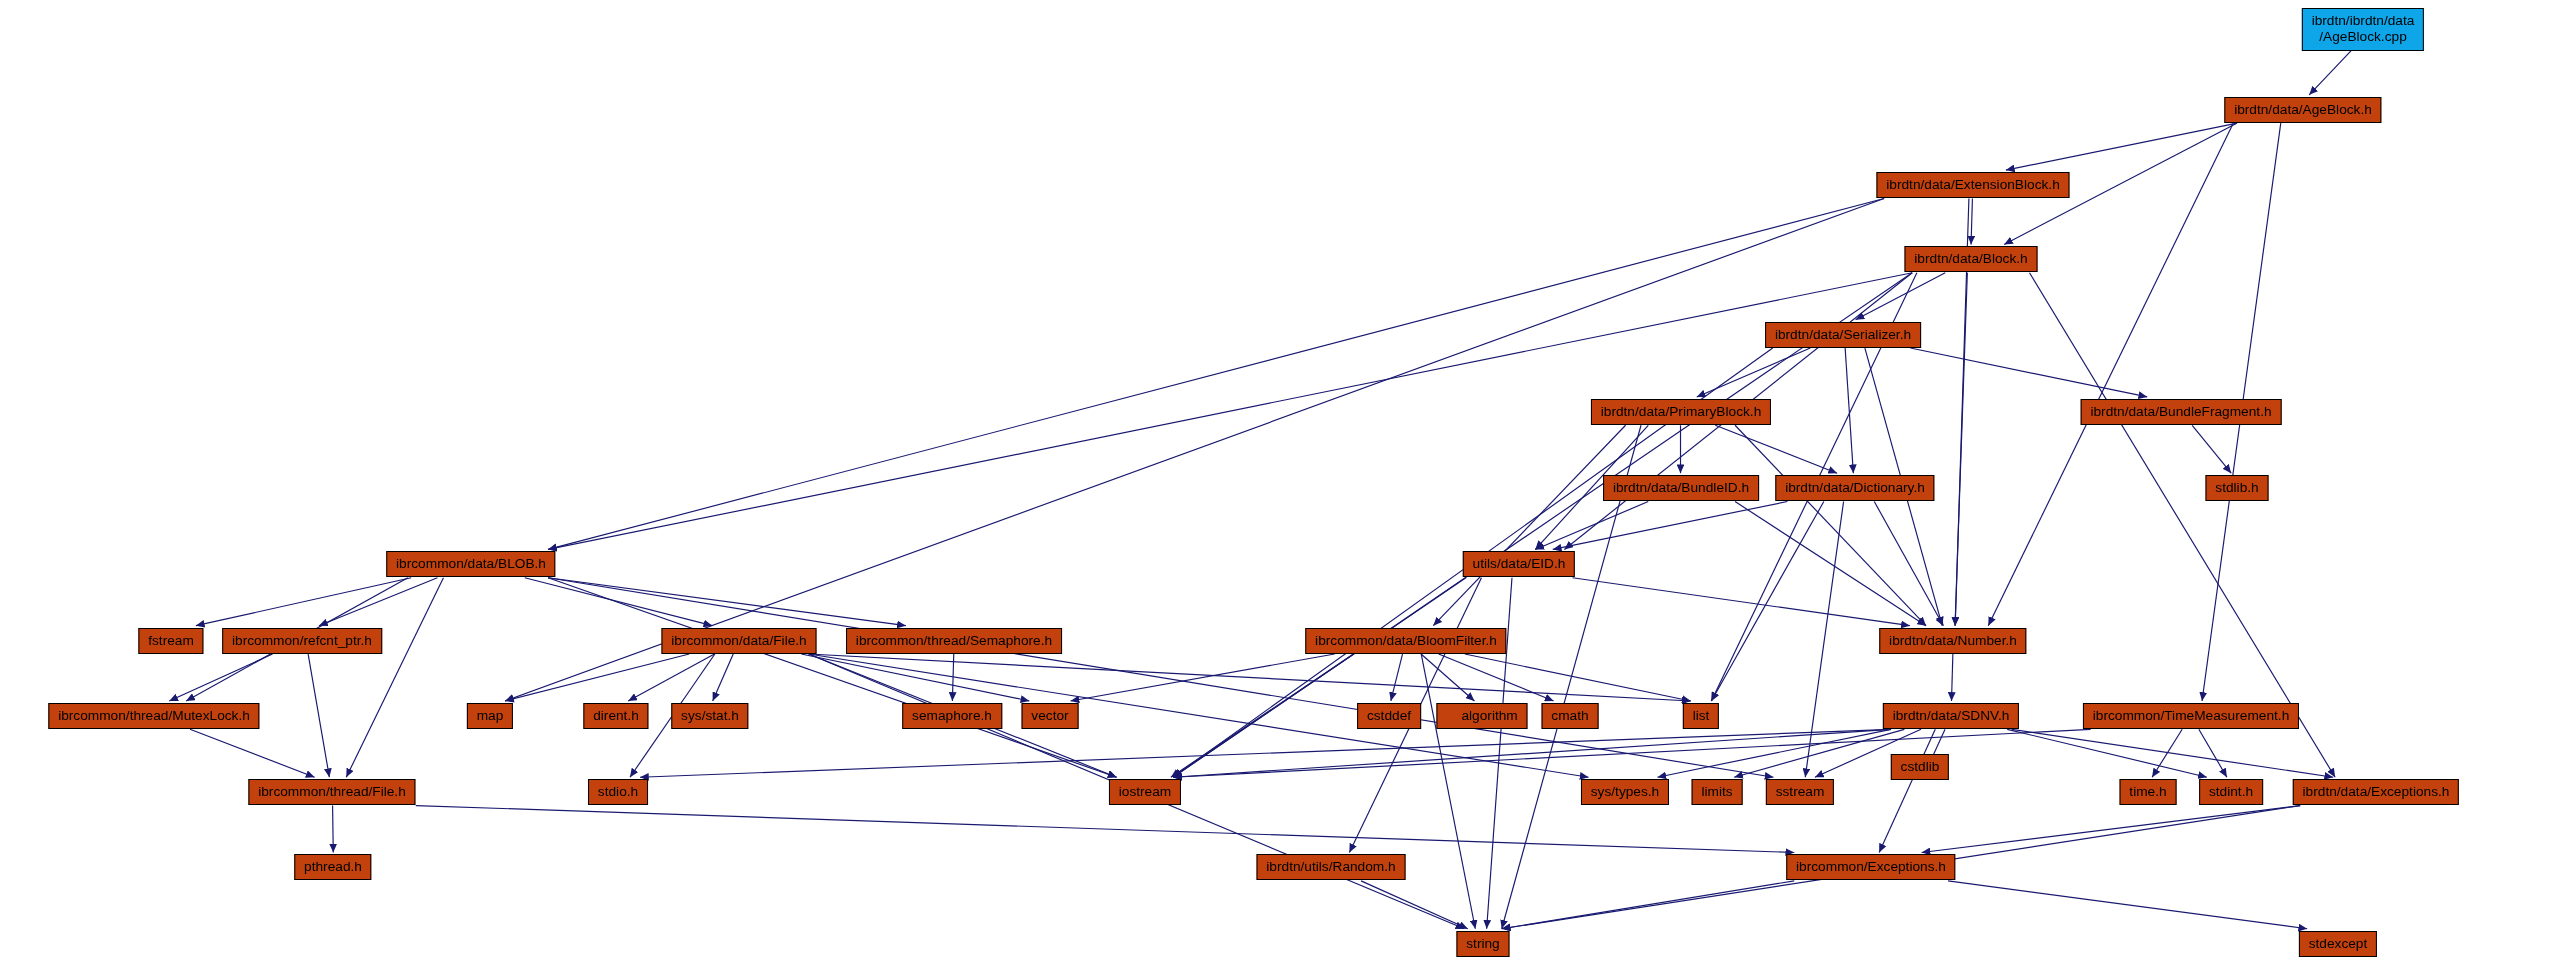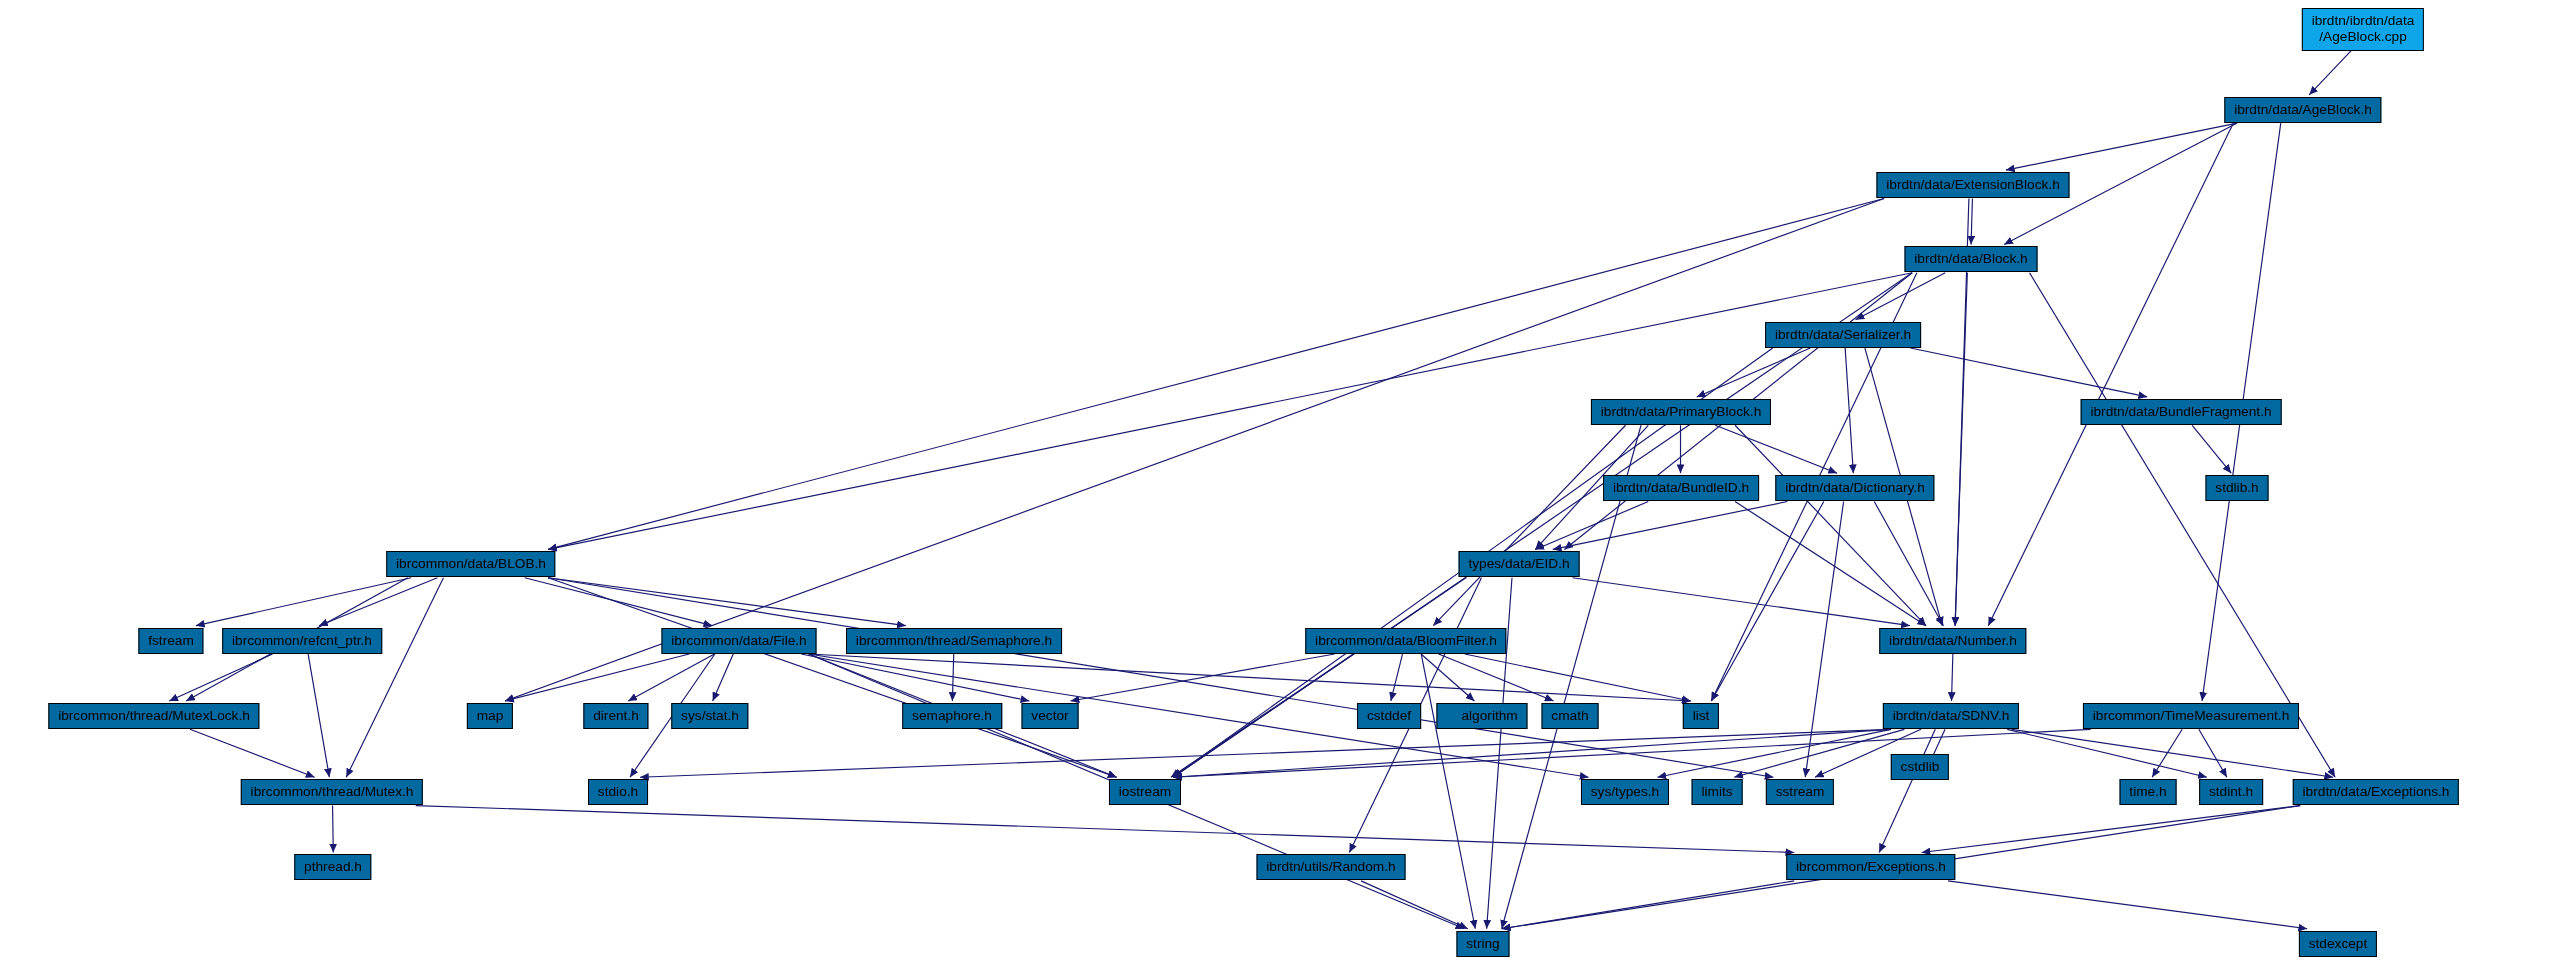--- a/index.html
+++ b/index.html
@@ -18,21 +18,21 @@
     z-index: 1;
   }
   #nodes-layer {
     position: absolute;
     left: 0; top: 0; right: 0; bottom: 0;
     z-index: 2;
   }
   .node {
     position: absolute;
     transform: translateX(-50%);
-    background: #0369a1;
+    background: #c2410c;
     border: 1px solid #000000;
     color: #000000;
     font-size: 13.7px;
     line-height: 16.6px;
     padding: 3.9px 8.8px;
     white-space: pre;
     text-align: center;
     box-sizing: border-box;
   }
   .node.root {
@@ -146,41 +146,41 @@
 /AgeBlock.cpp</div>
     <div class="node" style="left: 2303px; top: 97px;">ibrdtn/data/AgeBlock.h</div>
     <div class="node" style="left: 1973px; top: 172px;">ibrdtn/data/ExtensionBlock.h</div>
     <div class="node" style="left: 1971px; top: 246px;">ibrdtn/data/Block.h</div>
     <div class="node" style="left: 1843px; top: 322px;">ibrdtn/data/Serializer.h</div>
     <div class="node" style="left: 1681px; top: 399px;">ibrdtn/data/PrimaryBlock.h</div>
     <div class="node" style="left: 2181px; top: 399px;">ibrdtn/data/BundleFragment.h</div>
     <div class="node" style="left: 2237px; top: 475px;">stdlib.h</div>
     <div class="node" style="left: 1681px; top: 475px;">ibrdtn/data/BundleID.h</div>
     <div class="node" style="left: 1855px; top: 475px;">ibrdtn/data/Dictionary.h</div>
-    <div class="node" style="left: 1519px; top: 551px;">types/data/EID.h</div>
+    <div class="node" style="left: 1519px; top: 551px;">utils/data/EID.h</div>
     <div class="node" style="left: 471px; top: 551px;">ibrcommon/data/BLOB.h</div>
     <div class="node" style="left: 171px; top: 628px;">fstream</div>
     <div class="node" style="left: 302px; top: 628px;">ibrcommon/refcnt_ptr.h</div>
     <div class="node" style="left: 739px; top: 628px;">ibrcommon/data/File.h</div>
     <div class="node" style="left: 954px; top: 628px;">ibrcommon/thread/Semaphore.h</div>
     <div class="node" style="left: 1406px; top: 628px;">ibrcommon/data/BloomFilter.h</div>
     <div class="node" style="left: 1953px; top: 628px;">ibrdtn/data/Number.h</div>
     <div class="node" style="left: 154px; top: 703px;">ibrcommon/thread/MutexLock.h</div>
     <div class="node" style="left: 490px; top: 703px;">map</div>
     <div class="node" style="left: 616px; top: 703px;">dirent.h</div>
     <div class="node" style="left: 710px; top: 703px; text-align: right;">sys/stat.h</div>
     <div class="node" style="left: 952px; top: 703px;">semaphore.h</div>
     <div class="node" style="left: 1050px; top: 703px;">vector</div>
     <div class="node" style="left: 1389px; top: 703px;">cstddef</div>
     <div class="node" style="left: 1482px; top: 703px; padding-left: 24px;">algorithm</div>
     <div class="node" style="left: 1570px; top: 703px;">cmath</div>
     <div class="node" style="left: 1701px; top: 703px;">list</div>
     <div class="node" style="left: 1951px; top: 703px;">ibrdtn/data/SDNV.h</div>
     <div class="node" style="left: 2191px; top: 703px;">ibrcommon/TimeMeasurement.h</div>
-    <div class="node" style="left: 332px; top: 779px;">ibrcommon/thread/Mutex.h</div>
+    <div class="node" style="left: 332px; top: 779px;">ibrcommon/thread/File.h</div>
     <div class="node" style="left: 618px; top: 779px;">stdio.h</div>
     <div class="node" style="left: 1145px; top: 779px;">iostream</div>
     <div class="node" style="left: 1625px; top: 779px;">sys/types.h</div>
     <div class="node" style="left: 1717px; top: 779px;">limits</div>
     <div class="node" style="left: 1800px; top: 779px;">sstream</div>
     <div class="node" style="left: 1920px; top: 754px; text-align: right;">cstdlib</div>
     <div class="node" style="left: 2148px; top: 779px;">time.h</div>
     <div class="node" style="left: 2231px; top: 779px;">stdint.h</div>
     <div class="node" style="left: 2376px; top: 779px;">ibrdtn/data/Exceptions.h</div>
     <div class="node" style="left: 333px; top: 854px;">pthread.h</div>

